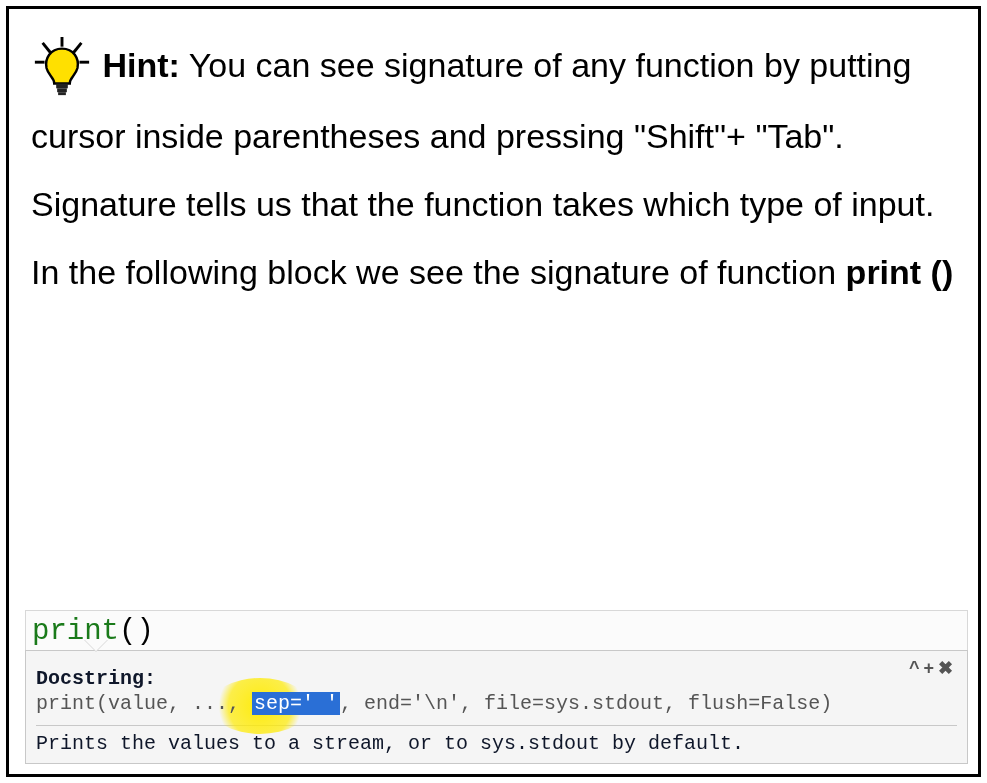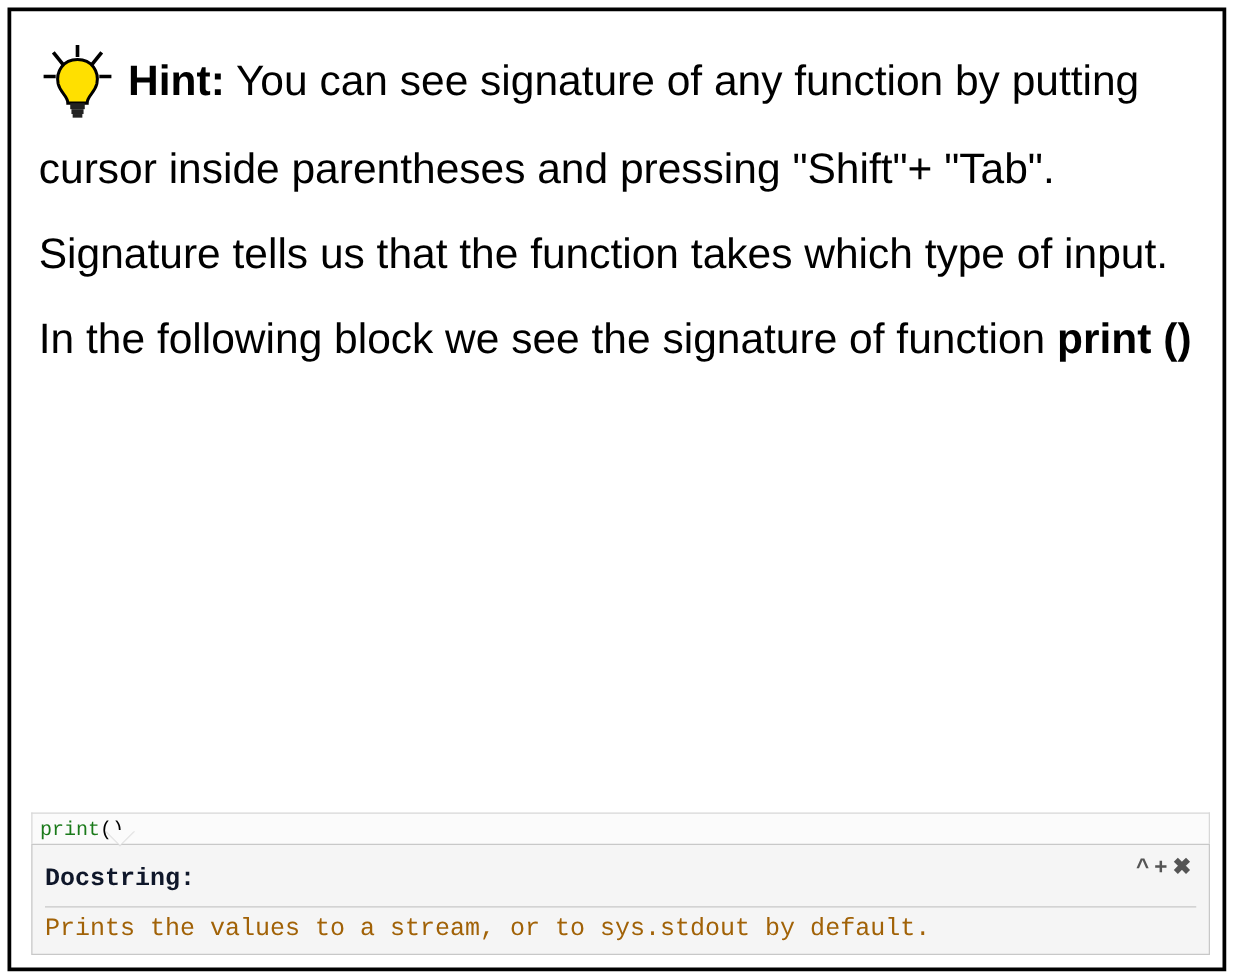--- a/index.html
+++ b/index.html
@@ -41,21 +41,21 @@
     font-weight: bold;
   }
   .tooltip-area {
     position: absolute;
     left: 16px;
     right: 10px;
     bottom: 10px;
     font-family: "Consolas","Courier New",monospace;
   }
   .code-line {
-    font-size: 16px;
+    font-size: 29px;
     padding: 4px 6px 2px 6px;
     border: 1px solid #d8d8d8;
     border-bottom: none;
     background: #fbfbfb;
     position: relative;
   }
   .code-fn { color: #1a7a1a; }
   .code-par { color: #000; }
   .pointer {
     position: absolute;
@@ -109,21 +109,21 @@
   .sel {
     background: #2a6fd6;
     color: #fff;
     padding: 0 2px;
   }
   .hr-line {
     border: none;
     border-top: 1px solid #c8c8c8;
     margin: 10px 0 6px 0;
   }
-  .desc-line { color: #a16207; }
+  .desc-line { color: #0f172a; }
 </style>
 </head>
 <body>
 
 <div class="outer-frame">
 
   <div class="hint-block">
     <span class="hint-text">
       <span class="bulb-wrap">
         <svg viewBox="0 0 64 68" width="62" height="68">
@@ -145,18 +145,24 @@
   <div class="tooltip-area">
     <div class="code-line">
       <span class="code-fn">print</span><span class="code-par">()</span>
       <div class="pointer"></div>
     </div>
     <div class="doc-panel">
       <div class="doc-controls">
         <span>^</span><span>+</span><span>✖</span>
       </div>
       <div class="docstring-label">Docstring:</div>
+      <div class="sig-line">
+        <div class="yellow-highlight"></div>
+        <span class="sig-text">
+          <span>print(value, ..., </span><span class="sel">sep=' '</span><span>, end='\n', file=sys.stdout, flush=False)</span>
+        </span>
+      </div>
       <hr class="hr-line">
       <div class="desc-line">Prints the values to a stream, or to sys.stdout by default.</div>
     </div>
   </div>
 
 </div>
 
 </body></html>

